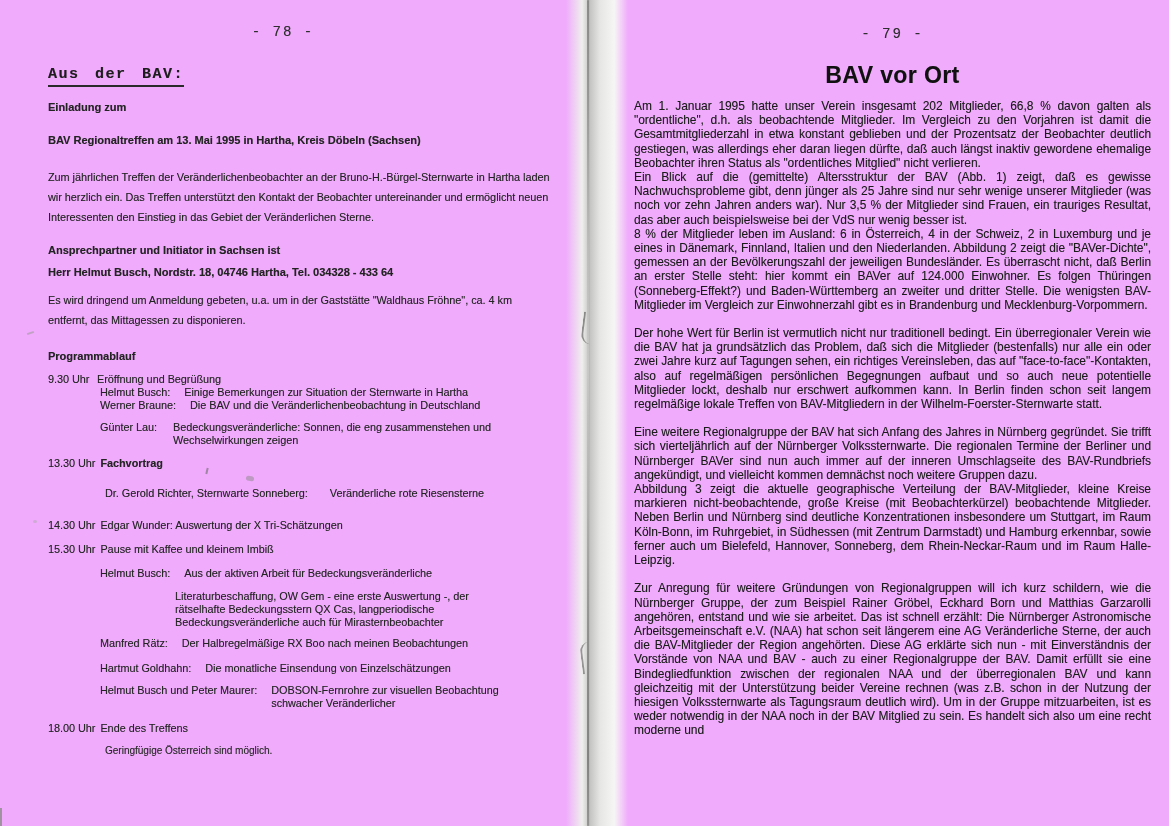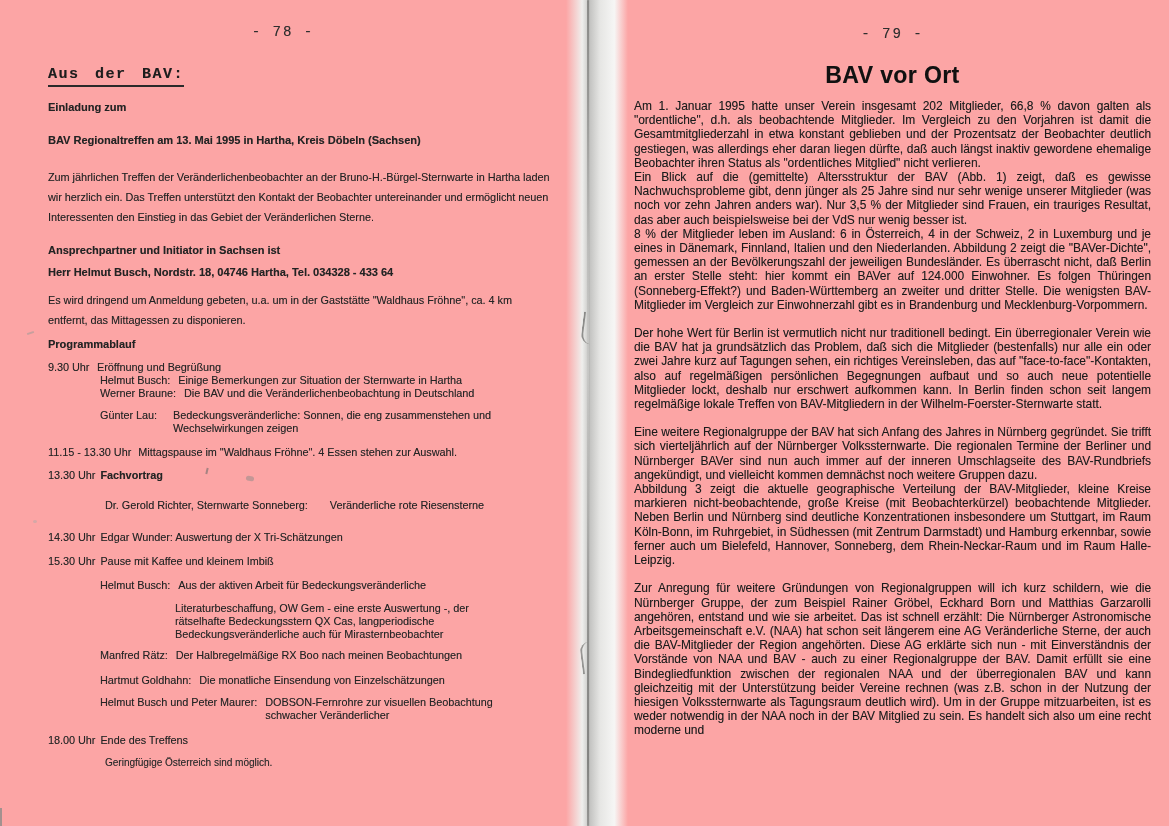--- a/index.html
+++ b/index.html
@@ -2,21 +2,21 @@
 <html><head>
 <meta charset="utf-8">
 <style>
   html,body{margin:0;padding:0;}
   body{
     width:1169px;height:826px;position:relative;overflow:hidden;
     background:#fbfbfa;
     font-family:"Liberation Sans", sans-serif;
   }
   .scan{
-    position:absolute;inset:0;background:#fca5a5;
+    position:absolute;inset:0;background:#f0abfc;
     text-shadow:0.2px 0.2px 0.35px rgba(60,60,60,0.45);
   }
 
   
   .gutter{
     position:absolute;left:566px;top:0;width:62px;height:826px;
     background:linear-gradient(to right,
       rgba(250,250,250,0) 0%, #efefed 26%, #d6d6d4 33%,
       #a6a6a4 35.5%, #c4c4c2 39%, #e6e6e4 55%, #f6f6f5 78%,
       rgba(255,255,255,0) 100%);
@@ -47,28 +47,28 @@
   .section-heading span{
     font-family:"Liberation Mono", monospace;font-weight:bold;font-size:15px;
     letter-spacing:1.5px;word-spacing:5px;color:#1d1d1d;
     border-bottom:2px solid #2a2a2a;padding-bottom:2px;
   }
   .hbold{font-weight:bold;font-size:11px;}
   .lead{margin-top:18px;}
   .event{margin-top:21px;}
   .contact-h{margin-top:17px;}
   .contact{margin-top:10px;}
-  .program-h{margin-top:8px;}
+  .program-h{margin-top:20px;}
   .para{margin:0;font-size:10.8px;line-height:20px;}
   .intro{margin-top:21px;width:508px;}
   .reg{margin-top:12px;width:505px;}
 
   .srow{font-size:10.8px;line-height:13px;color:#242424;}
   .flexrow{display:flex;padding-left:52px;}
-  .speaker{flex:0 0 auto;min-width:73px;padding-right:8px;box-sizing:border-box;white-space:nowrap;}
+  .speaker{flex:0 0 auto;min-width:73px;padding-right:14px;box-sizing:border-box;white-space:nowrap;}
   .time{display:inline-block;min-width:44px;margin-right:5px;}
   .time-long{margin-right:7px;}
   .bold{font-weight:bold;}
   .lect-row{padding-left:57px;}
   .lect-topic{margin-left:22px;}
   .note-row{margin-left:127px;width:338px;}
   .footnote{margin-top:10px;margin-left:57px;font-size:10px;color:#2a2a2a;}
 
   
   .page-right{position:absolute;left:634px;top:26px;width:517px;color:#1b1b1b;}
@@ -109,23 +109,20 @@
       <span class="speaker">Helmut Busch:</span>
       <span class="topic">Einige Bemerkungen zur Situation der Sternwarte in Hartha</span>
     </div>
     <div class="srow flexrow">
       <span class="speaker">Werner Braune:</span>
       <span class="topic">Die BAV und die Veränderlichenbeobachtung in Deutschland</span>
     </div>
     <div class="srow flexrow" style="margin-top:9px">
       <span class="speaker">Günter Lau:</span>
       <span class="topic" style="max-width:360px">Bedeckungsveränderliche: Sonnen, die eng zusammenstehen und Wechselwirkungen zeigen</span>
-    </div>
-    <div class="srow" style="margin-top:11px">
-      <span class="time-long">11.15 - 13.30 Uhr</span><span>Mittagspause im "Waldhaus Fröhne". 4 Essen stehen zur Auswahl.</span>
     </div>
     <div class="srow" style="margin-top:10px">
       <span class="time">13.30 Uhr</span><span class="bold">Fachvortrag</span>
     </div>
     <div class="srow lect-row" style="margin-top:17px">
       <span>Dr. Gerold Richter, Sternwarte Sonneberg:</span><span class="lect-topic">Veränderliche rote Riesensterne</span>
     </div>
     <div class="srow" style="margin-top:19px">
       <span class="time" style="min-width:47px">14.30 Uhr</span><span>Edgar Wunder: Auswertung der X Tri-Schätzungen</span>
     </div>

